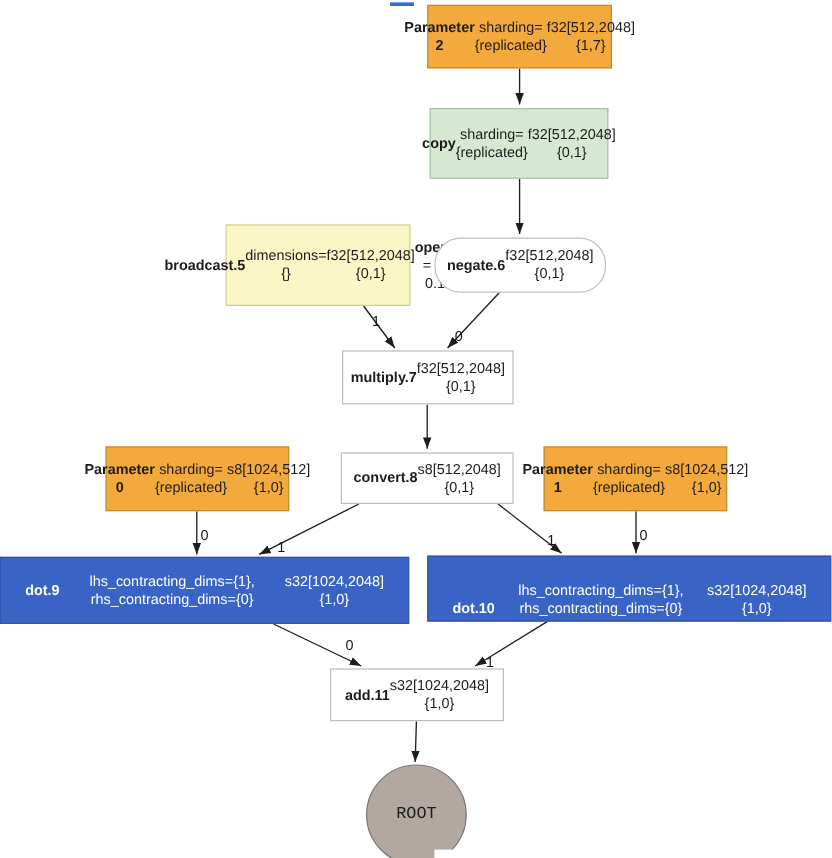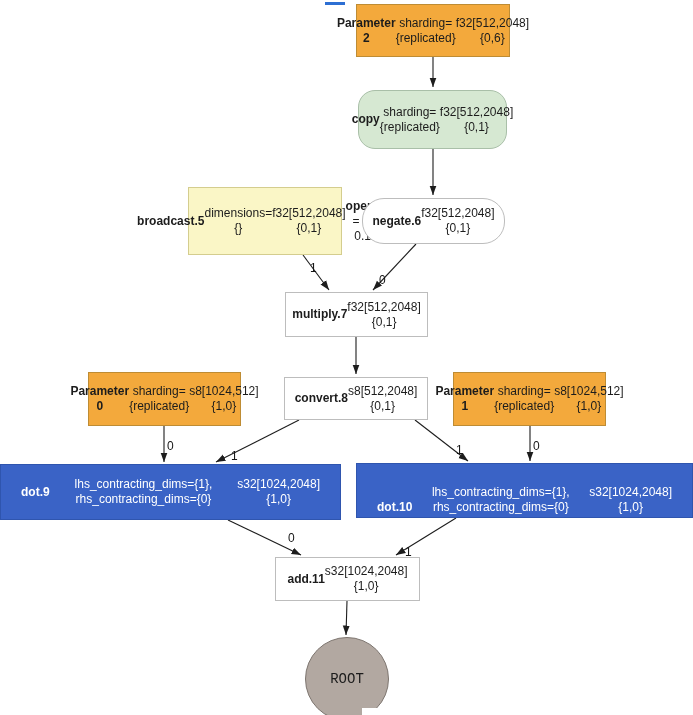--- a/index.html
+++ b/index.html
@@ -28,21 +28,21 @@
     align-items: center;
     text-align: center;
     font-size: 12px;
     line-height: 15px;
     color: #1c1c1c;
     padding: 2px 20px;
     cursor: pointer;
   }
   .node .title { font-weight: bold; }
   .node.param { background: var(--parameter-fill); border-color: var(--parameter-border); }
-  .node.copy  { background: var(--copy-fill);      border-color: var(--copy-border); border-radius: 17px; }
+  .node.copy  { background: var(--copy-fill);      border-color: var(--copy-border); }
   .node.const { background: var(--constant-fill);  border-color: var(--constant-border); }
   .node.dot   { background: var(--dot-fill);       border-color: var(--dot-border); color: #ffffff; }
 
   .n-param2     { left: 356px; top: 4px;   width: 154px; height: 53px; }
   .n-copy       { left: 358px; top: 90px;  width: 149px; height: 59px; }
   .n-broadcast5 { left: 188px; top: 187px; width: 154px; height: 68px; }
   .n-negate6    { left: 362px; top: 198px; width: 143px; height: 46px; border-radius: 22px; }
   .n-multiply7  { left: 285px; top: 292px; width: 143px; height: 45px; }
   .n-convert8   { left: 284px; top: 377px; width: 144px; height: 43px; }
   .n-param0     { left: 88px;  top: 372px; width: 153px; height: 54px; }
@@ -118,21 +118,21 @@
       <path d="M530,426 L530,461" marker-end="url(#arrow)"></path>
       <path d="M228,520 L301,555" marker-end="url(#arrow)"></path>
       <path d="M456,518 L396,555" marker-end="url(#arrow)"></path>
       <path d="M347,601 L346,635" marker-end="url(#arrow)"></path>
     </g>
   </svg>
 
   <div class="node param n-param2">
     <div class="title">Parameter 2</div>
     <div>sharding={replicated}</div>
-    <div>f32[512,2048]{0,6}</div>
+    <div>f32[512,2048]{1,7}</div>
   </div>
 
   <div class="node copy n-copy">
     <div class="title">copy</div>
     <div>sharding={replicated}</div>
     <div>f32[512,2048]{0,1}</div>
   </div>
 
   <div class="node const n-broadcast5">
     <div class="title">broadcast.5</div>

